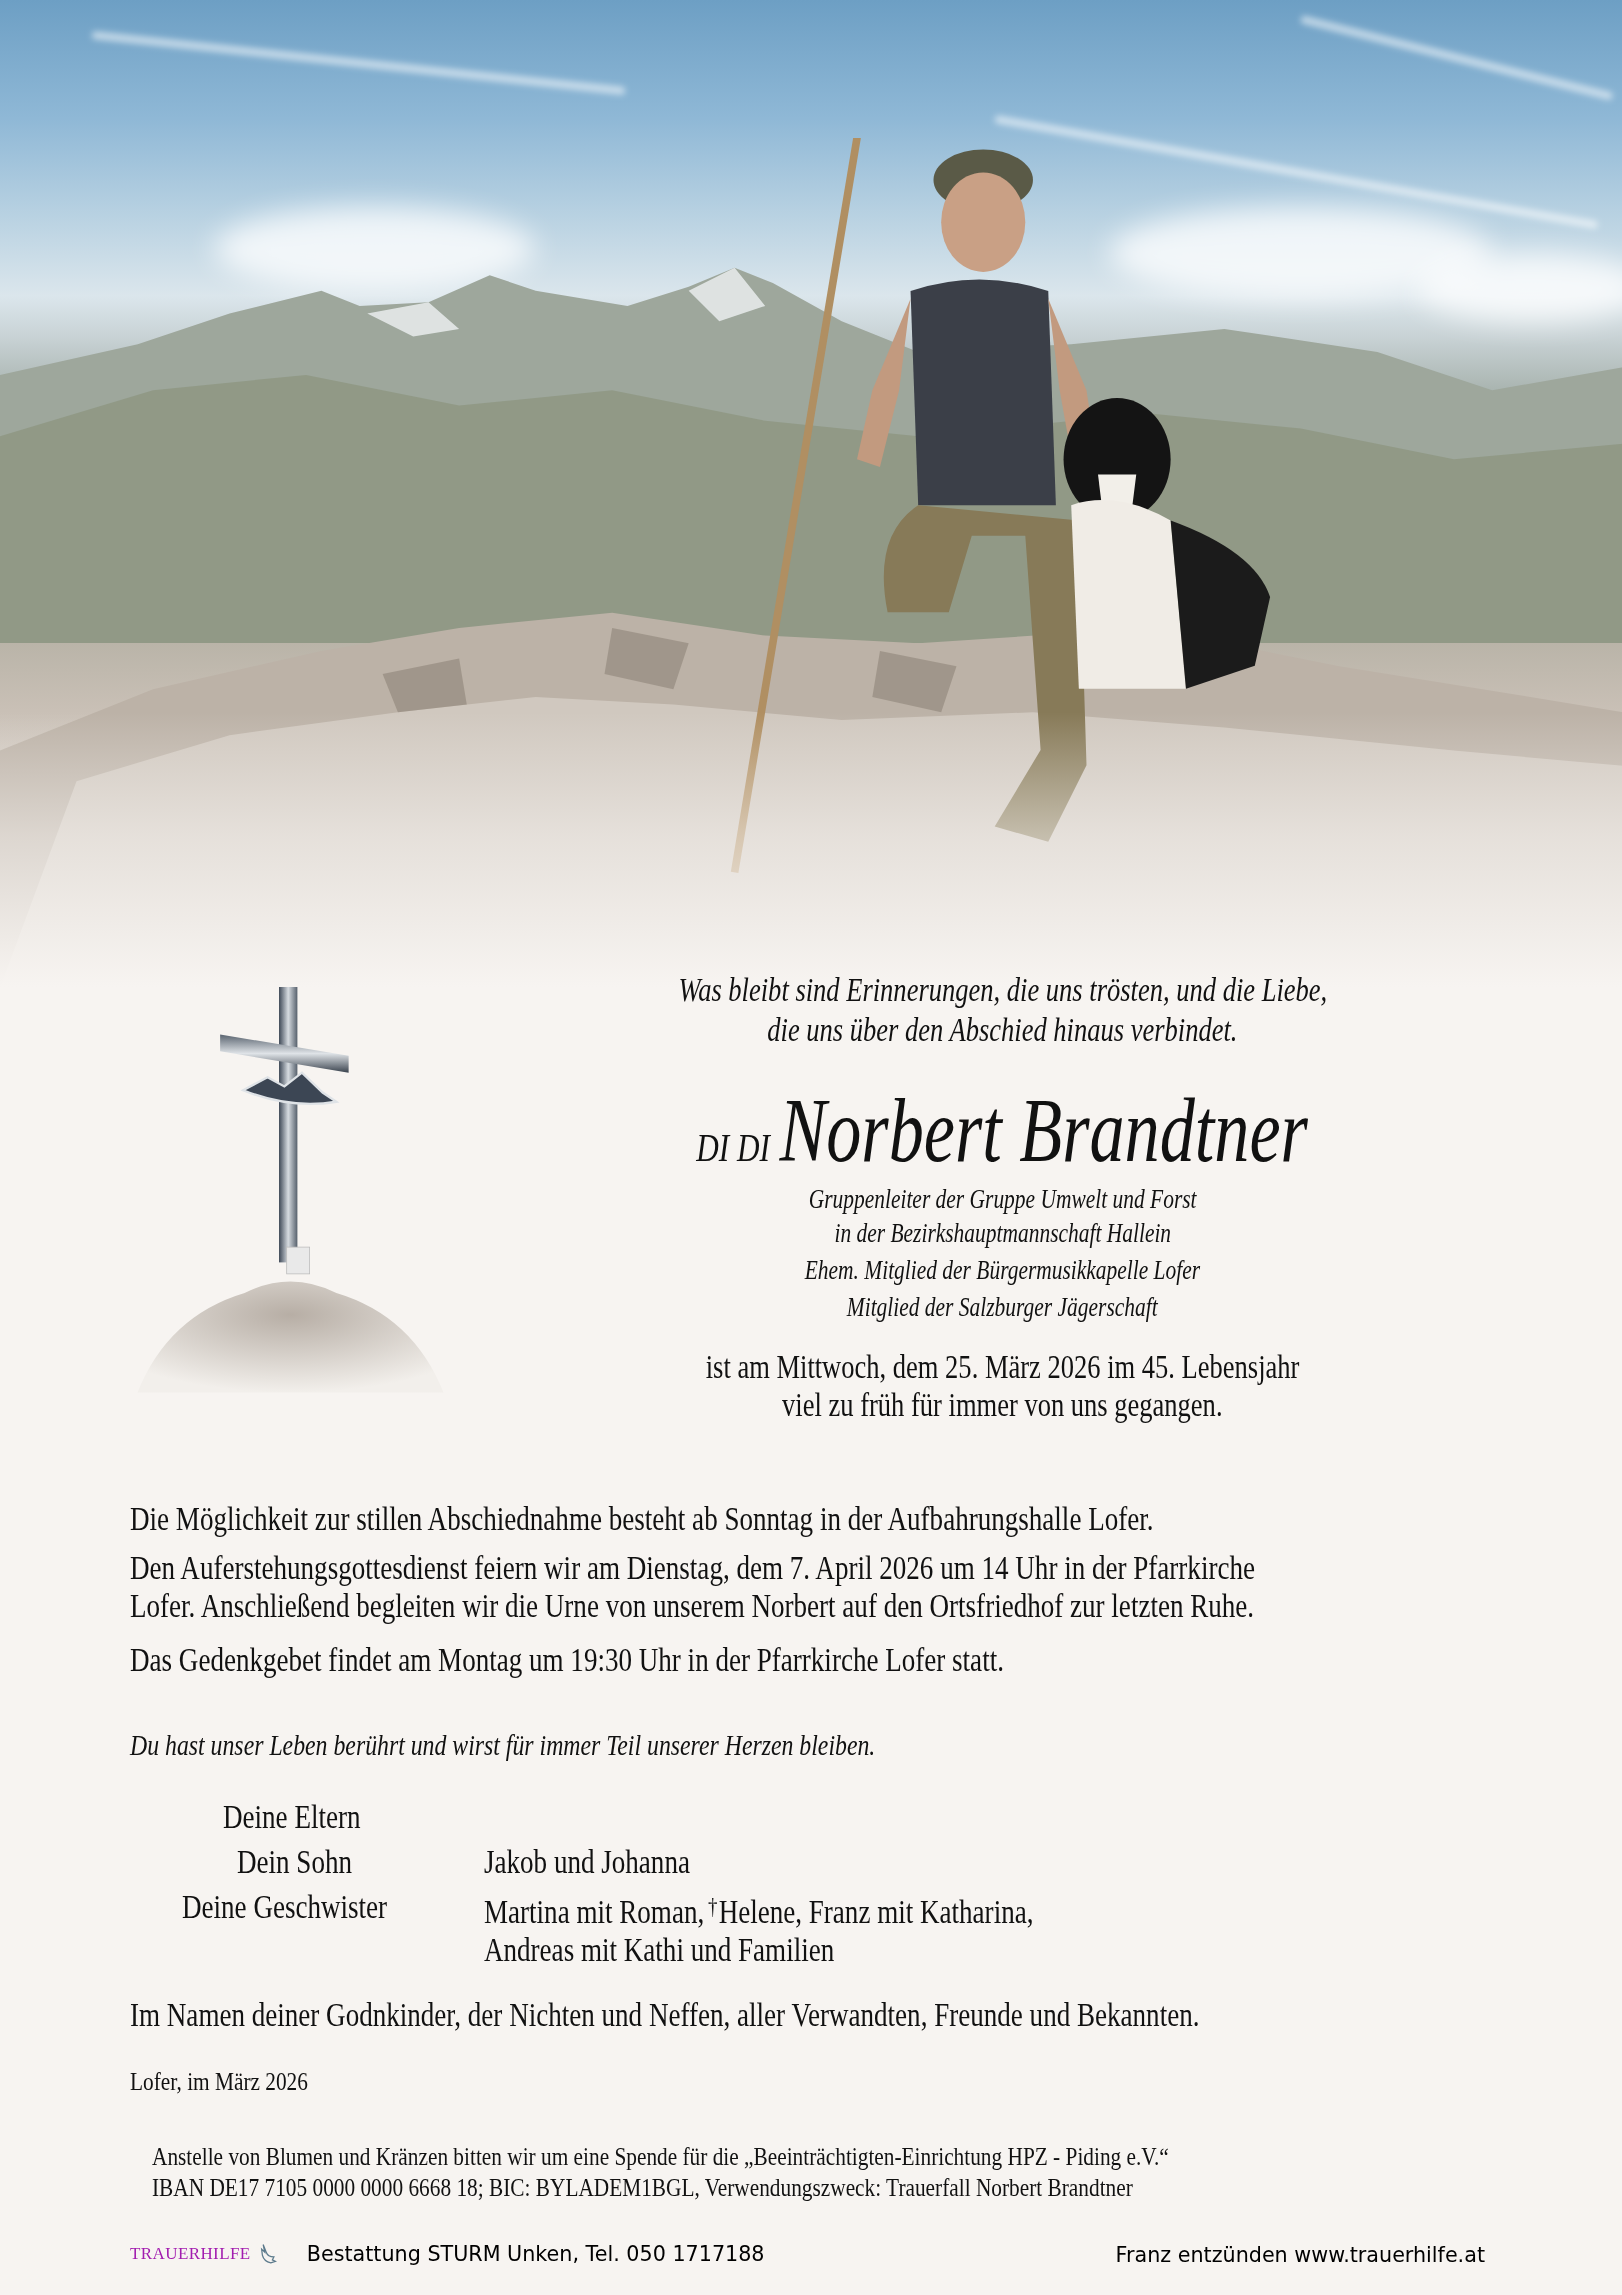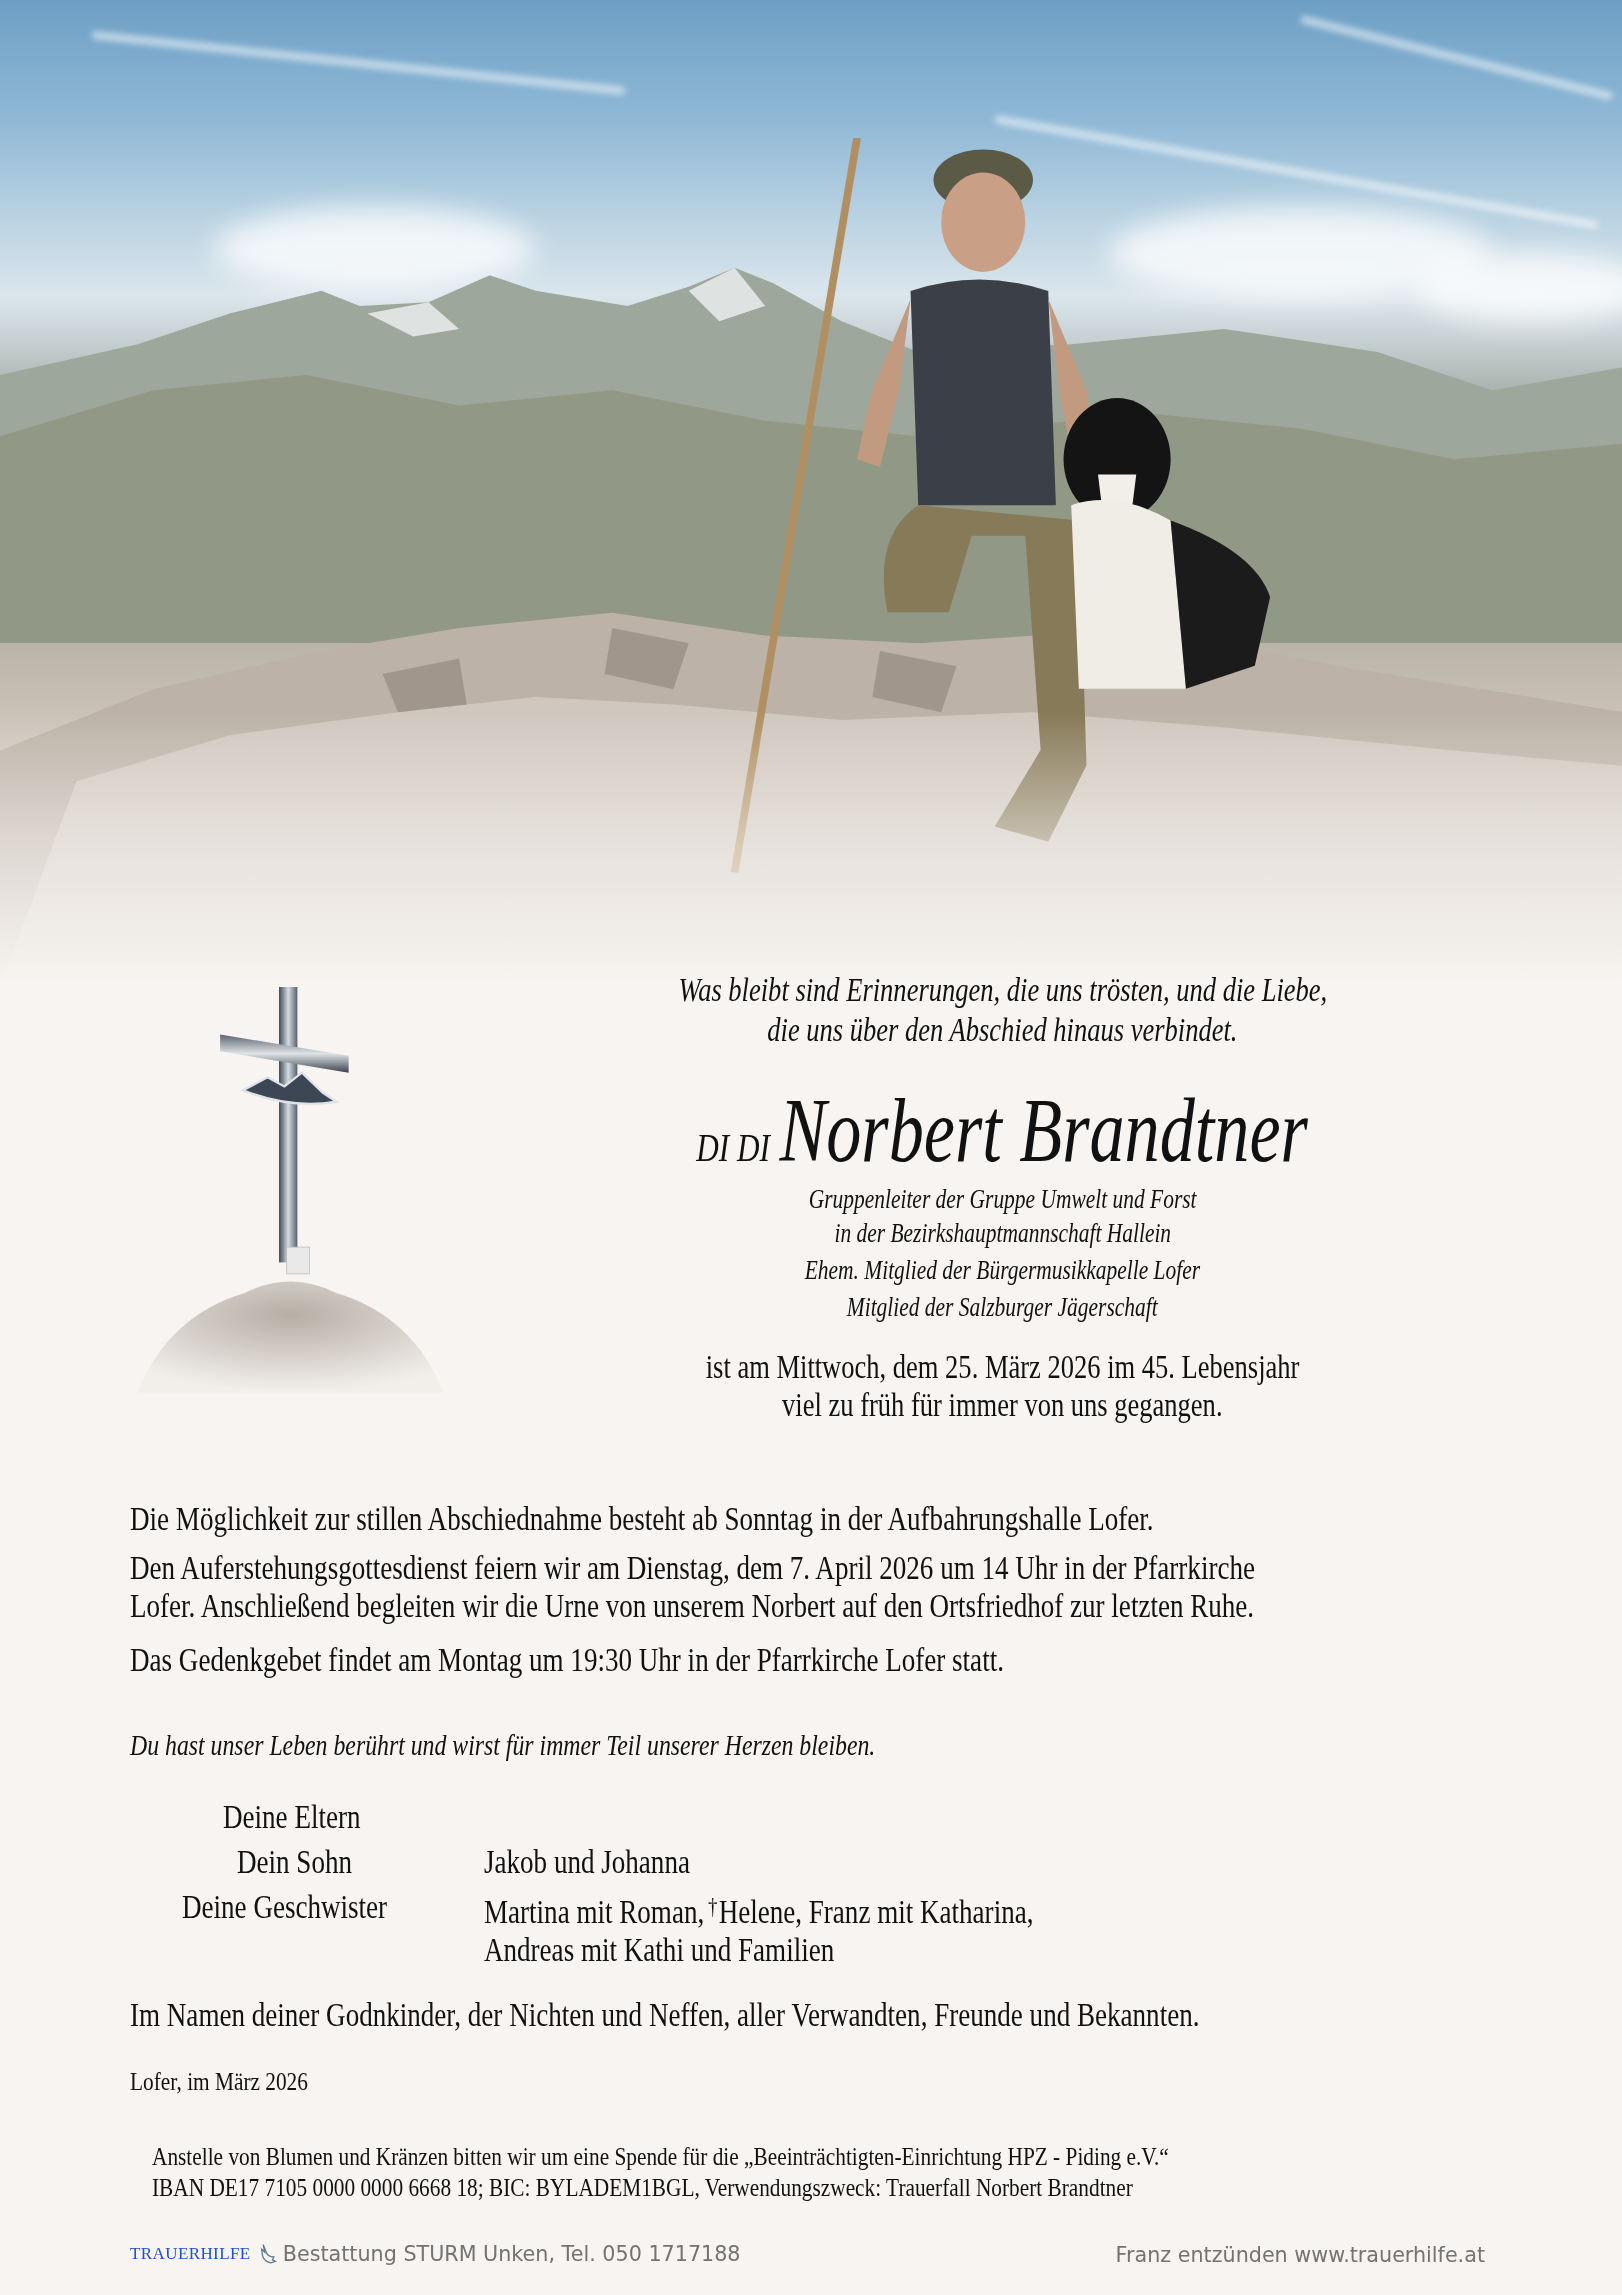--- a/index.html
+++ b/index.html
@@ -47,23 +47,23 @@
   .motto { position: absolute; left: 130px; top: 1729px; font-style: italic; font-size: 29px; }
   .family { position: absolute; left: 130px; top: 1798px; font-size: 33px; line-height: 38px; }
   .fam-row { display: flex; margin-bottom: 6.9px; }
   .fam-rel { width: 354px; text-align: center; }
   .fam-names { width: 995px; }
   .dagger { font-size: 23px; vertical-align: 9.2px; margin: 0 1.5px 0 4.6px; }
   .closing { position: absolute; left: 130px; top: 1997px; font-size: 33px; }
   .place { position: absolute; left: 130px; top: 2067px; font-size: 26px; }
   .donation { position: absolute; left: 130px; top: 2141px; font-size: 26px; line-height: 31px; margin-left: 22px; }
   .footer-left { position: absolute; left: 130px; top: 2242px; display: flex; align-items: center; }
-  .brand-small { font-family: "Liberation Serif", serif; font-size: 17px; letter-spacing: 0.4px; color: #1d4ed8; text-align: right; }
+  .brand-small { font-family: "Liberation Serif", serif; font-size: 17px; letter-spacing: 0.4px; color: #a21caf; text-align: right; }
   .dove { width: 20px; height: 23px; margin: 0 6.1px 0 6.1px; }
-  .footer-sans { font-family: "DejaVu Sans", "Liberation Sans", sans-serif; font-size: 20.7px; color: #737373; }
+  .footer-sans { font-family: "DejaVu Sans", "Liberation Sans", sans-serif; font-size: 20.7px; color: #000000; margin-left: 24px; }
   .footer-right { position: absolute; right: 138px; top: 2243px; }
   
   .cross-wrap { position: absolute; left: 122px; top: 987px; width: 337px; height: 459px; }
 </style>
 </head>
 <body>
 
 <div class="hero">
   <div class="streak" style="left:92px;top:31px;width:536px;transform:rotate(6deg);"></div>
   <div class="streak" style="left:995px;top:115px;width:612px;transform:rotate(10deg);"></div>

